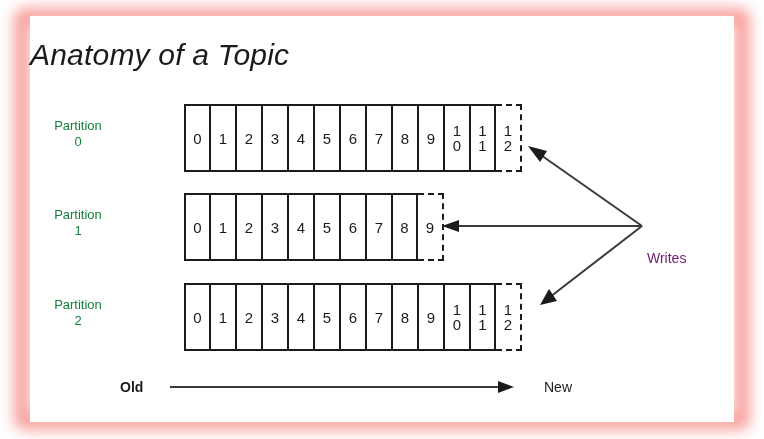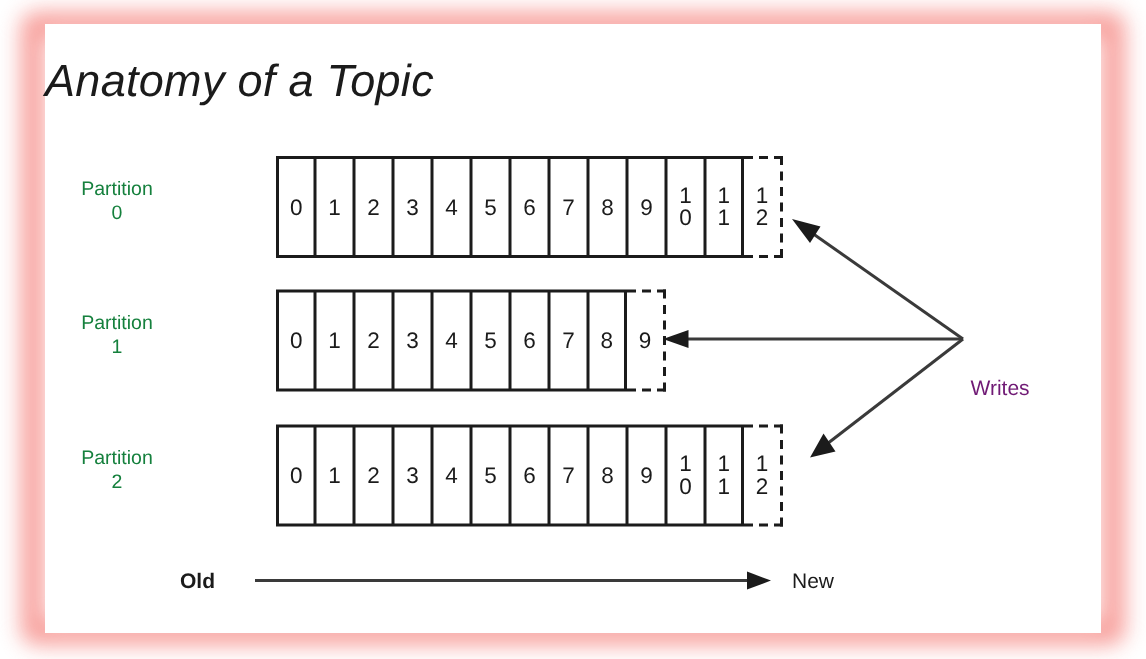--- a/index.html
+++ b/index.html
@@ -129,21 +129,21 @@
   #axis-old {
     position: absolute;
     left: 90px;
     top: 363px;
     font-size: 14px;
     color: #1b1b1b;
     font-weight: bold;
   }
   #axis-new {
     position: absolute;
-    left: 498px;
+    left: 514px;
     top: 363px;
     font-size: 14px;
     color: #1b1b1b;
   }
 </style>
 </head>
 <body>
 
 <div id="frame"></div>
 

